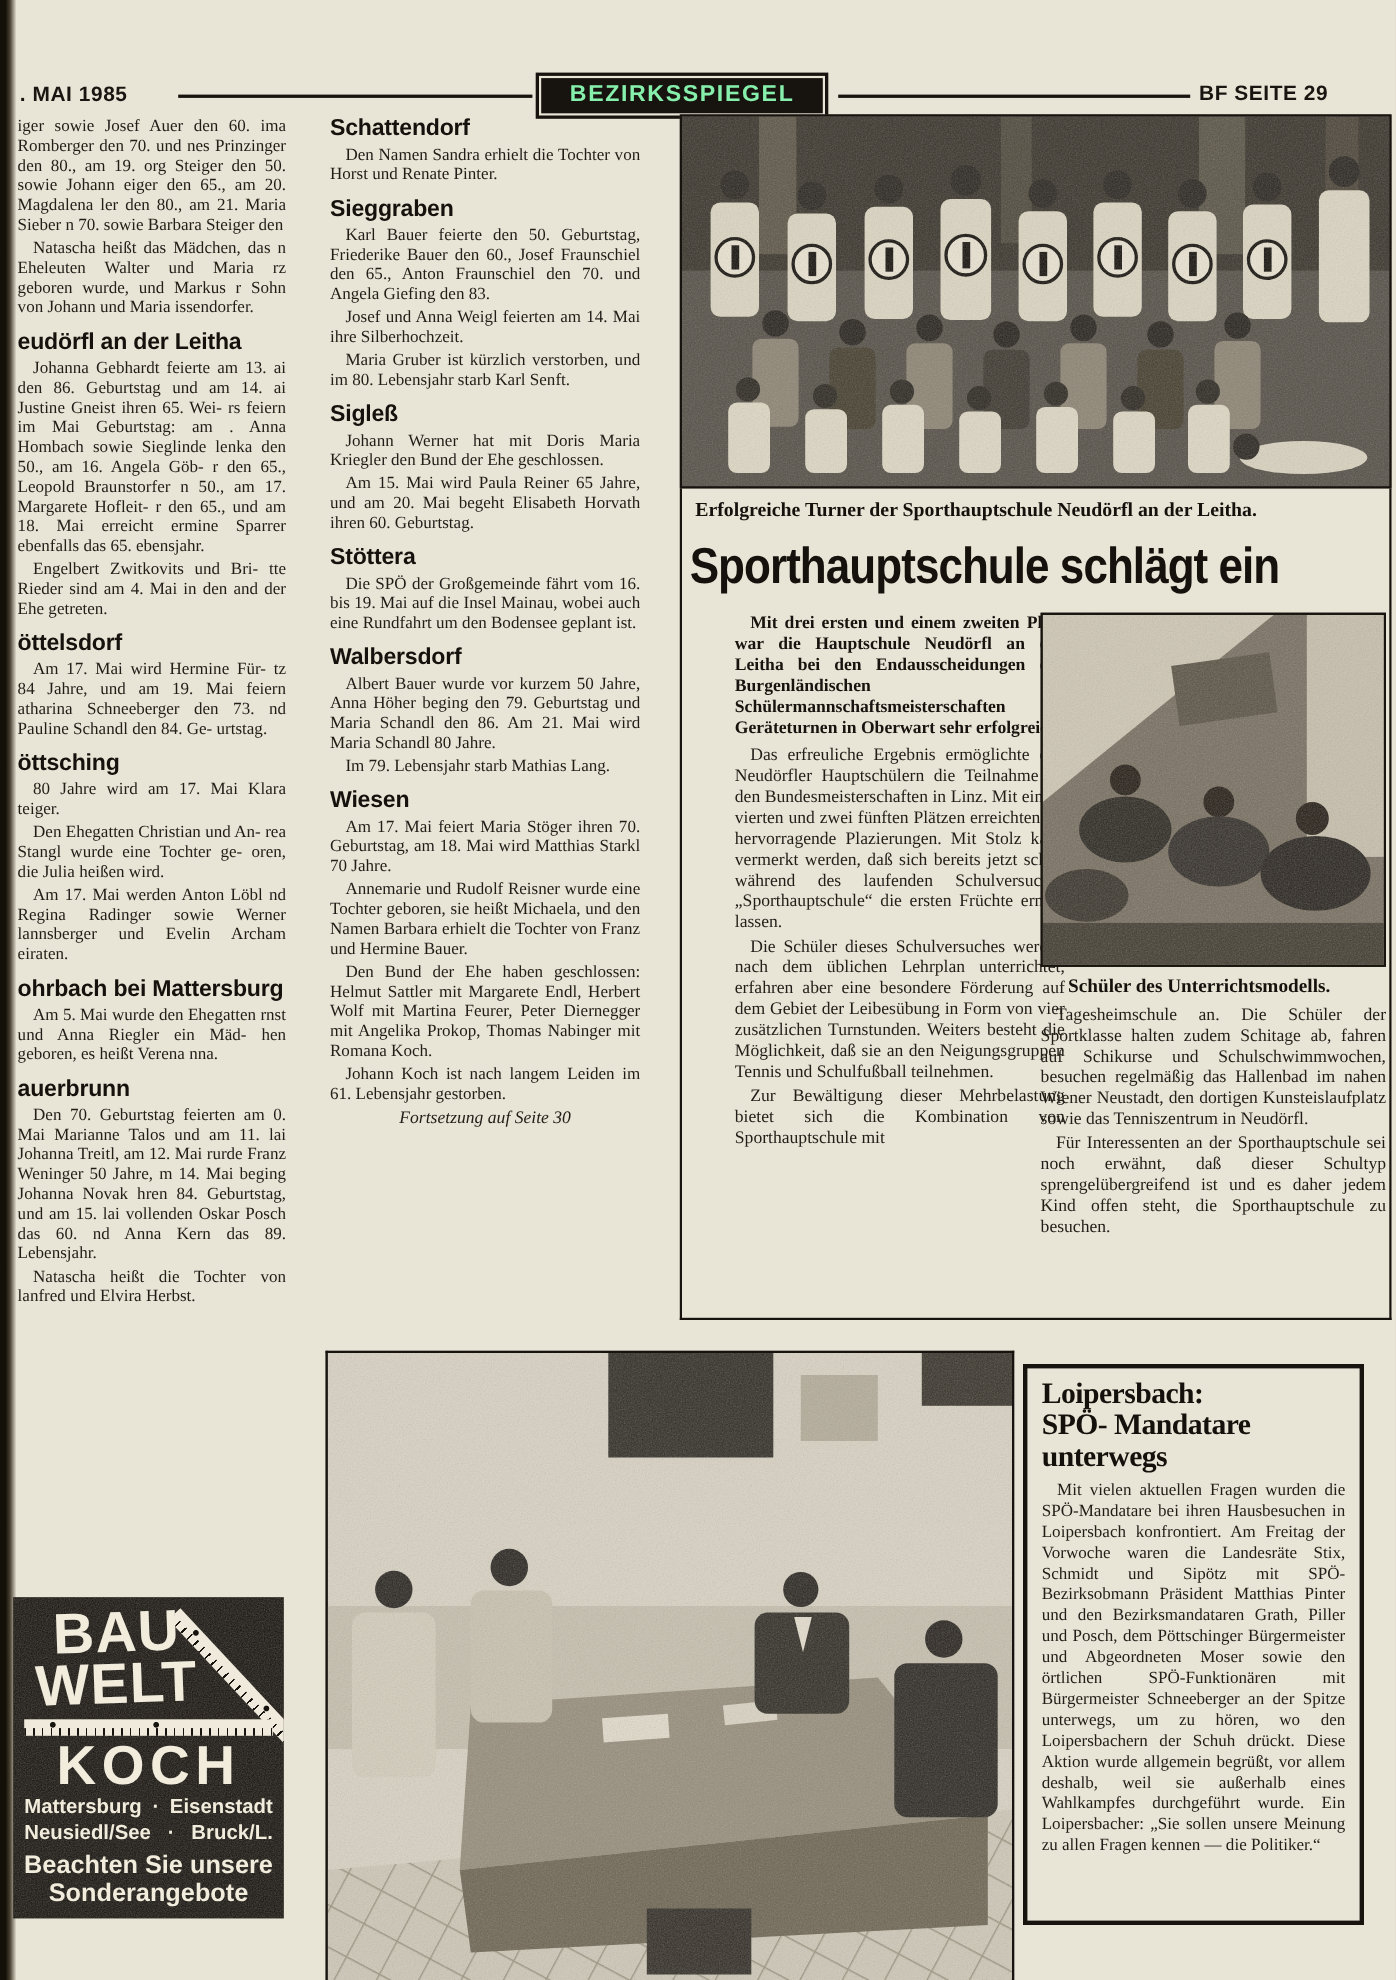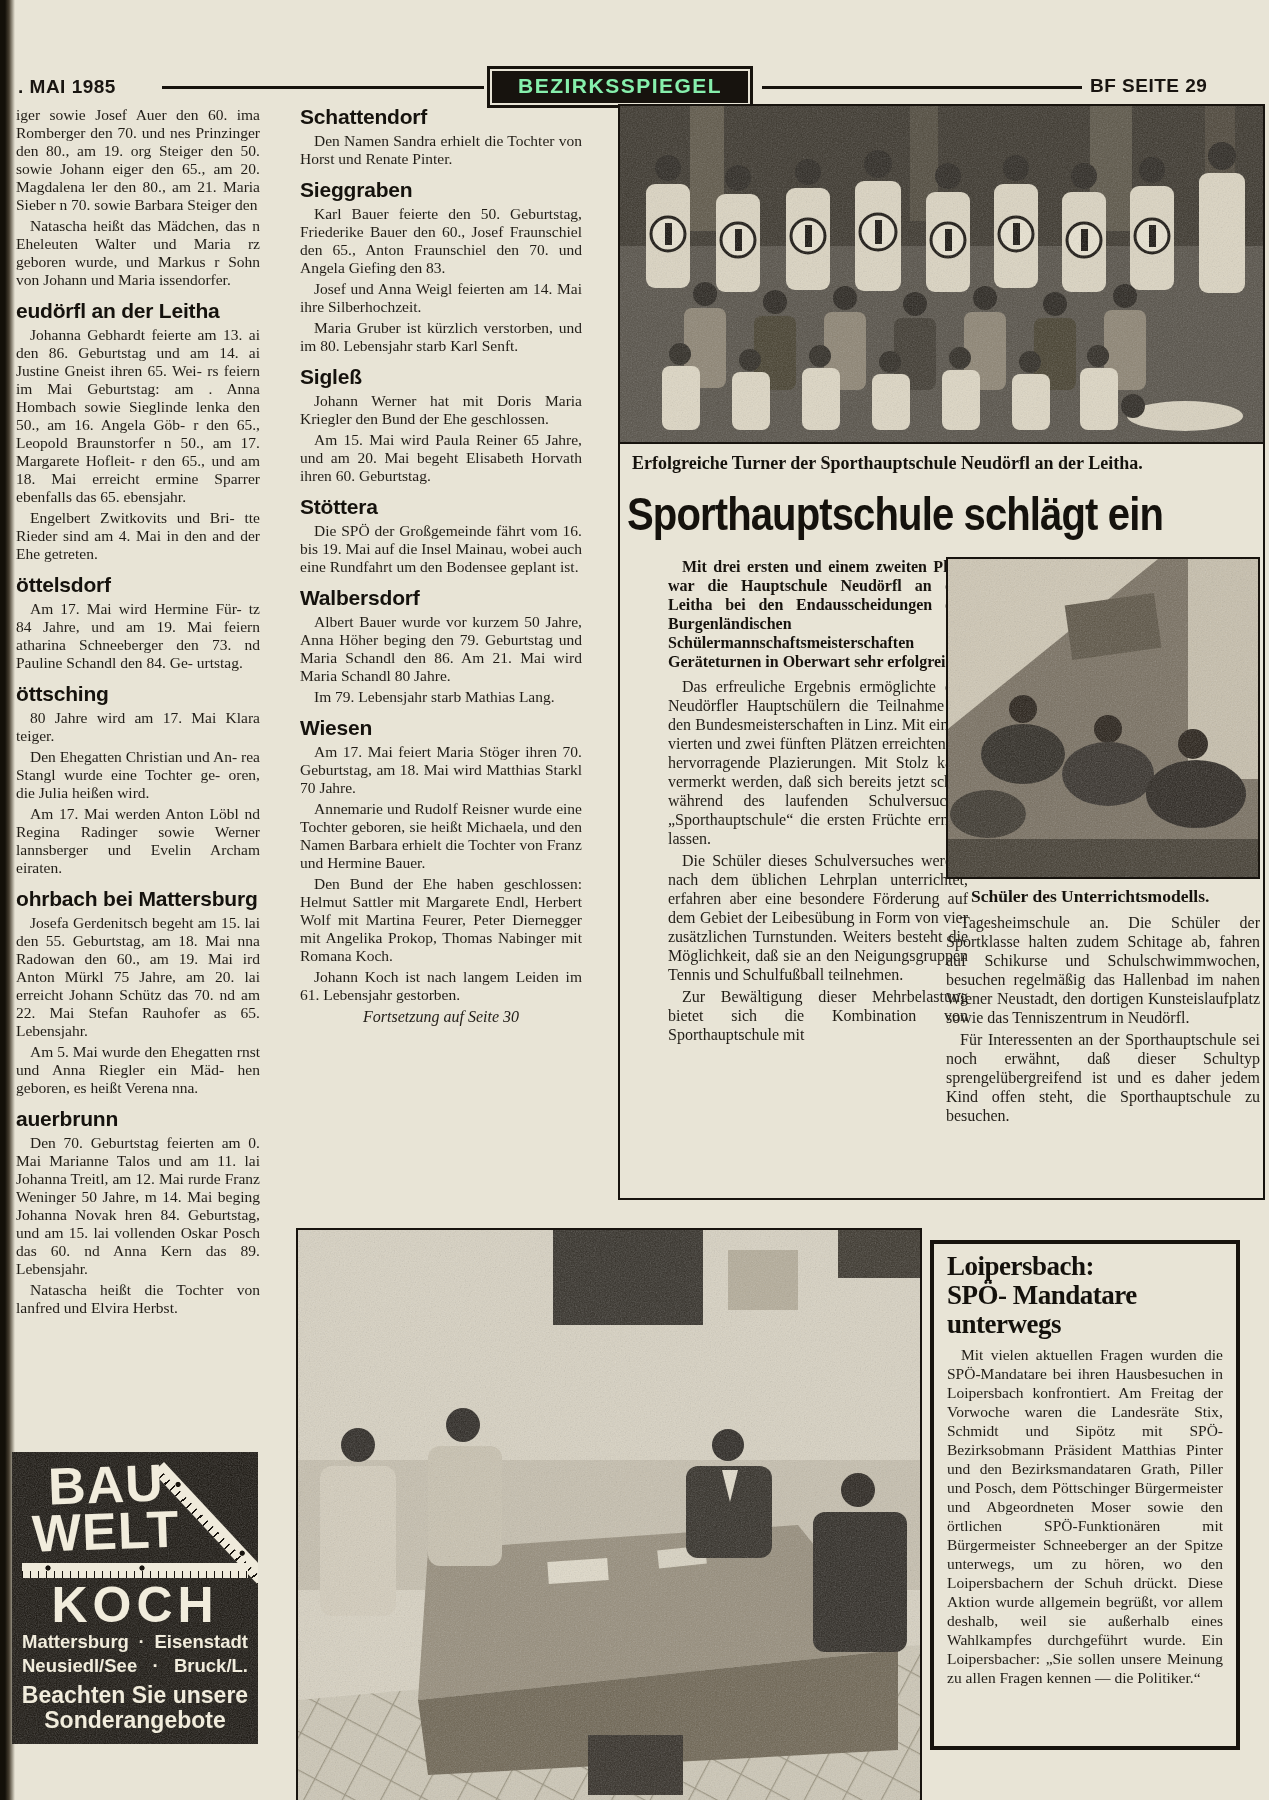--- a/index.html
+++ b/index.html
@@ -196,25 +196,20 @@
 
     <p class="para">Am 17. Mai werden Anton Löbl nd Regina Radinger sowie Werner lannsberger und Evelin Archam eiraten.</p>
 
   </div>
 
   <div class="blk">
     <div class="sec-h">ohrbach bei Mattersburg</div>
 
   </div>
 
-  <div class="blk">
-
-    <p class="para">Josefa Gerdenitsch begeht am 15. lai den 55. Geburtstag, am 18. Mai nna Radowan den 60., am 19. Mai ird Anton Mürkl 75 Jahre, am 20. lai erreicht Johann Schütz das 70. nd am 22. Mai Stefan Rauhofer as 65. Lebensjahr.</p>
-
-  </div>
 
   <div class="blk">
 
     <p class="para">Am 5. Mai wurde den Ehegatten rnst und Anna Riegler ein Mäd- hen geboren, es heißt Verena nna.</p>
 
   </div>
 
   <div class="blk">
     <div class="sec-h">auerbrunn</div>
 

